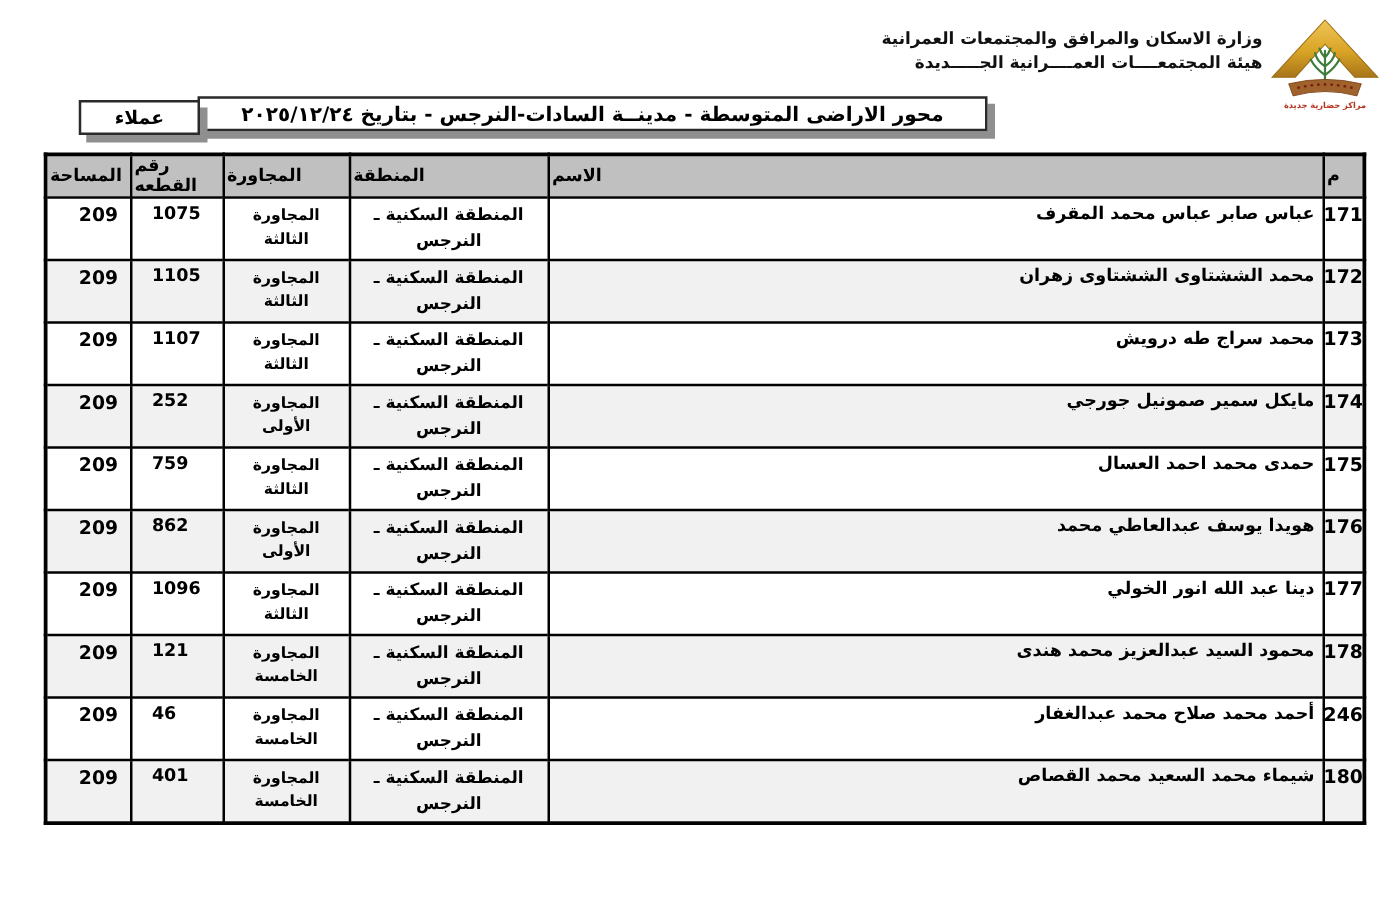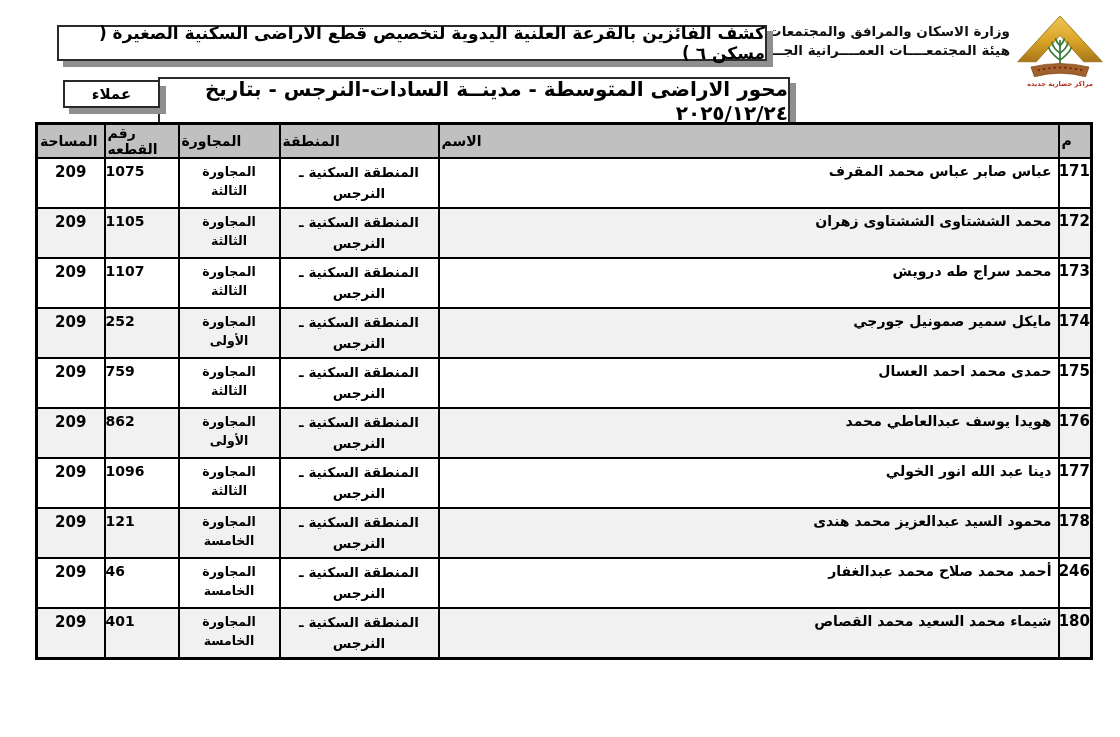--- a/index.html
+++ b/index.html
@@ -12,31 +12,31 @@
                align-items:flex-start; gap:6px; direction:rtl; }
   .logo-wrap { width:88px; height:92px; flex:0 0 auto; }
   .org-lines { padding-top:8px; text-align:right; font-weight:bold; font-size:13.5px;
                line-height:1.38; color:#111; white-space:nowrap; }
 
   
   .shadow-box { position:absolute; background:#fff; border:2px solid #2a2a2a;
                 box-shadow:6px 6px 0 #8f8f8f; display:flex; align-items:center;
                 justify-content:center; font-weight:bold; color:#000; }
   .title-box    { left:57px;  top:25px; width:710px; height:36px; font-size:17px; }
-  .subtitle-box { left:158px; top:77px; width:632px; height:48px; font-size:20px; }
+  .subtitle-box { left:158px; top:77px; width:632px; height:28px; font-size:16px; }
   .category-box { left:63px;  top:80px; width:97px;  height:28px; font-size:15px; }
 
   
   table.main { position:absolute; left:35px; top:122px; width:1055px;
                border-collapse:collapse; table-layout:fixed; direction:rtl; }
   table.main th, table.main td { border:2px solid #000; overflow:hidden; }
   table.main { border:3px solid #000; }
   thead th { background:#c0c0c0; height:26px; font-size:14px; font-weight:bold;
              text-align:left; vertical-align:middle; padding:0 2px; }
-  tbody td { height:50px; vertical-align:top; font-weight:bold; background:#fff; }
+  tbody td { height:50px; vertical-align:top; font-weight:bold; background:#fff;padding-left:16px; }
   tbody tr:nth-child(even) td { background:#f1f1f1; }
   td.c-idx   { text-align:center; font-size:15px; padding-top:3px; }
   td.c-name  { text-align:right;  font-size:14px; padding:4px 6px 0 4px; }
   td.c-district { text-align:center; font-size:13.5px; padding:3px 12px 0; line-height:1.55;margin-top:36px; }
   td.c-neigh { text-align:center; font-size:12.5px; padding:4px 20px 0; line-height:1.5; }
   td.c-plot  { text-align:left; font-size:14px; padding-top:4px; }
   td.c-area  { text-align:center; font-size:15px; padding-top:4px; }
 </style>
 </head>
 <body>
@@ -81,21 +81,20 @@
 
         <text x="50" y="82" text-anchor="middle" font-size="7.5" font-weight="bold" fill="#b5331f">مراكز حضارية جديدة</text>
       </svg>
     </div>
     <div class="org-lines">
       <div>وزارة الاسكان والمرافق والمجتمعات العمرانية</div>
       <div>هيئة المجتمعــــات العمــــرانية الجـــــديدة</div>
     </div>
   </div>
 
-  <div class="shadow-box title-box">كشف الفائزين بالقرعة العلنية اليدوية لتخصيص قطع الاراضى السكنية الصغيرة ( مسكن ٦ )</div>
   <div class="shadow-box subtitle-box">محور الاراضى المتوسطة - مدينــة السادات-النرجس   - بتاريخ ٢٠٢٥/١٢/٢٤</div>
   <div class="shadow-box category-box">عملاء</div>
 
   <table class="main">
     <colgroup>
       <col style="width:33px">
         <col style="width:620px">
         <col style="width:159px">
       <col style="width:101px">
         <col style="width:74px">

